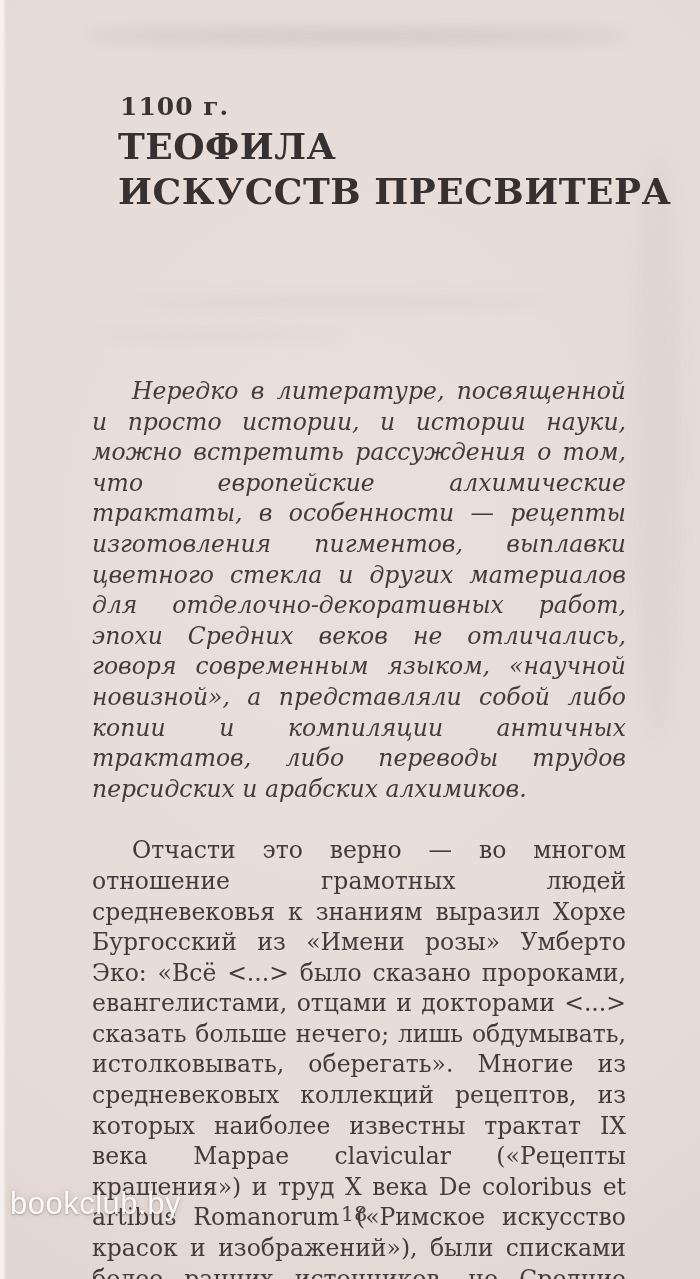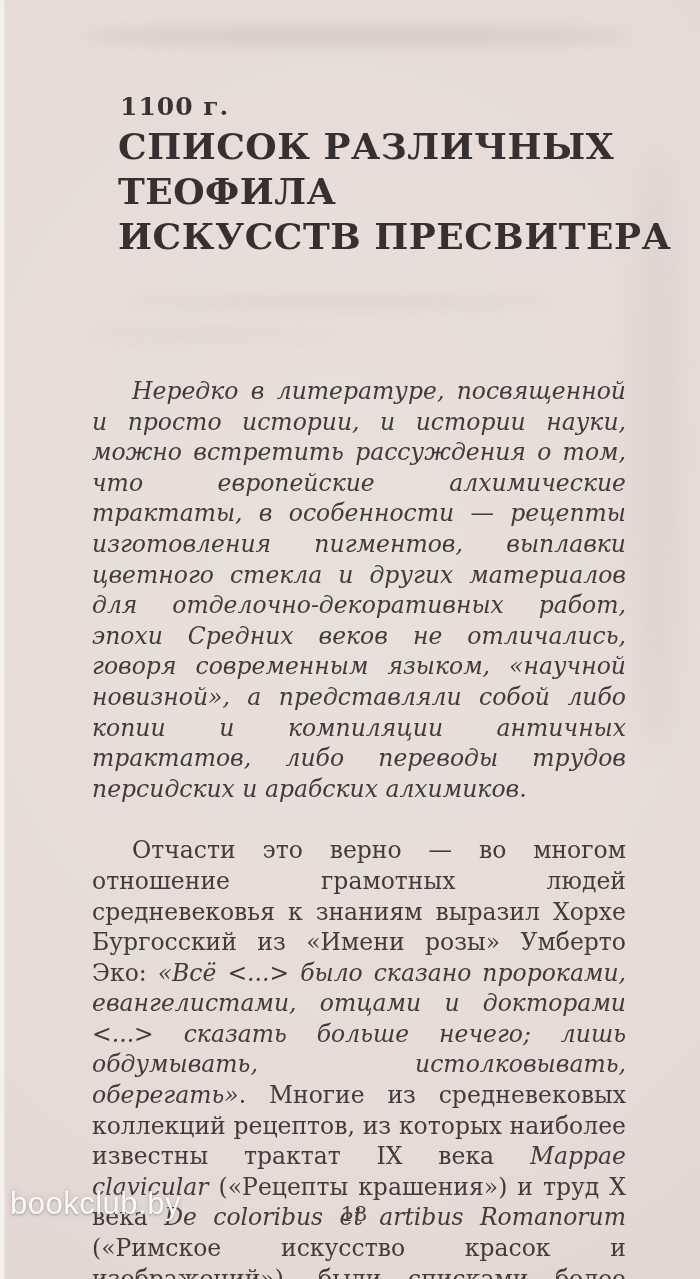--- a/index.html
+++ b/index.html
@@ -83,21 +83,20 @@
     margin: 16px;
     text-indent: 40px;
   }
   .text-block p + p {
     margin-top: 31px;
   }
   .para-italic {
     font-style: italic;
   }
   .seg-italic {
-    font-style: italic;
   }
   .seg-roman {
     font-style: normal;
   }
 
   .page-number {
     position: absolute;
     top: 1202px;
     left: 0;
     right: 0;
@@ -125,21 +124,20 @@
 <div class="page">
 
   <div class="smudge smudge-top"></div>
   <div class="smudge smudge-mid1"></div>
   <div class="smudge smudge-mid2"></div>
   <div class="smudge smudge-right"></div>
 
   <div class="date-heading">1100 г.</div>
 
   <div class="title">
-    <div class="title-line">СПИСОК РАЗЛИЧНЫХ</div>
     <div class="title-line">ТЕОФИЛА</div>
     <div class="title-line">ИСКУССТВ ПРЕСВИТЕРА</div>
   </div>
 
   <div class="text-block">
     <p class="para-italic">Нередко в литературе, посвященной и просто истории, и истории науки, можно встретить рассуждения о том, что европейские алхимические трактаты, в особенности — рецепты изготовления пигментов, выплавки цветного стекла и других материалов для отделочно-декоративных работ, эпохи Средних веков не отличались, говоря современным языком, «научной новизной», а представляли собой либо копии и компиляции античных трактатов, либо переводы трудов персидских и арабских алхимиков.</p>
     <p><span class="seg-roman">Отчасти это верно — во многом отношение грамотных людей средневековья к знаниям выразил Хорхе Бургосский из «Имени розы» Умберто Эко: </span><span class="seg-italic">«Всё &lt;...&gt; было сказано пророками, евангелистами, отцами и докторами &lt;...&gt; сказать больше нечего; лишь обдумывать, истолковывать, оберегать»</span><span class="seg-roman">. Многие из средневековых коллекций рецептов, из которых наиболее известны трактат IX века </span><span class="seg-italic">Mappae clavicular</span><span class="seg-roman"> («Рецепты крашения») и труд X века </span><span class="seg-italic">De coloribus et artibus Romanorum</span><span class="seg-roman"> («Римское искусство красок и изображений»), были списками более ранних источников, но Средние века не были эпохой исключительно копирования уже существовавших знаний.</span></p>
   </div>
 
   <div class="page-number">18</div>

